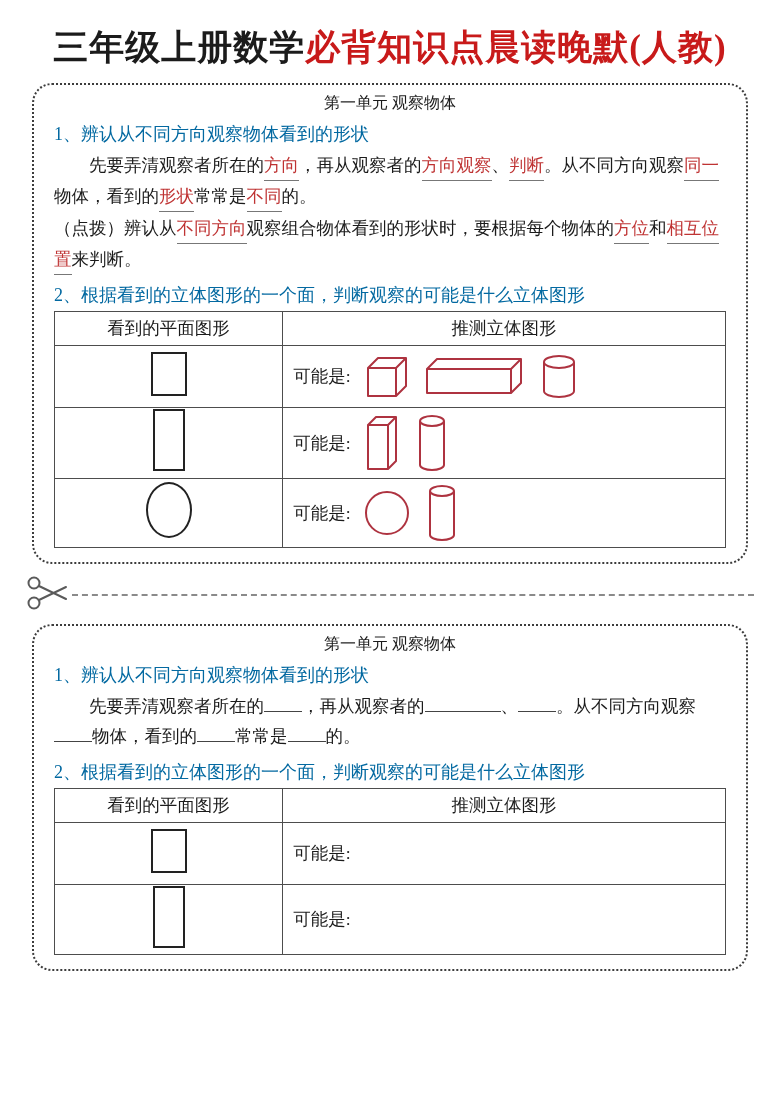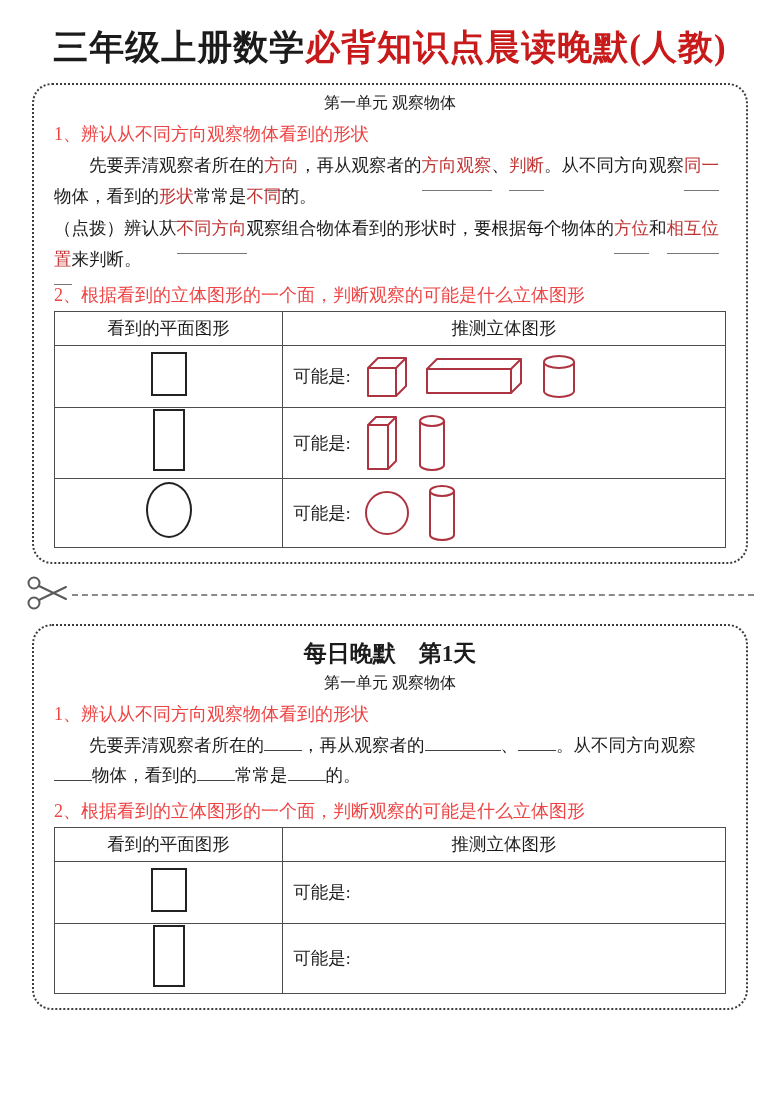--- a/index.html
+++ b/index.html
@@ -34,35 +34,35 @@
     font-size: 23px;
     font-weight: bold;
     margin: 4px 0 4px;
   }
   .unit-heading {
     text-align: center;
     font-size: 16px;
     margin: 0 0 8px;
   }
   .blue-heading {
-    color: #ef4444;
+    color: #0369a1;
     font-size: 18px;
     margin: 8px 0 4px;
   }
   .body-para {
     font-size: 17.5px;
     line-height: 1.75;
     margin: 2px 0;
   }
   .indent { text-indent: 2em; }
   .seg-n { color: #1b1b1b; }
   .seg-r {
     color: #bf3333;
     border-bottom: 1.6px solid #777;
-    padding-bottom: 15px;
+    padding-bottom: 5px;
   }
   .seg-bl {
     display: inline-block;
     border-bottom: 1.6px solid #444;
     height: 0.95em;
     vertical-align: baseline;
   }
 
   table.info-table {
     width: 100%;
@@ -211,21 +211,20 @@
       <circle cx="8" cy="10" r="5.5"></circle>
       <circle cx="8" cy="30" r="5.5"></circle>
       <path d="M13 13 L40 26"></path>
       <path d="M13 27 L40 14"></path>
     </svg>
   </span>
   <span class="cut-line"></span>
 </div>
 
 <div class="section-box">
-  <div class="day-heading">每日晚默　第1天</div>
   <div class="unit-heading">第一单元 观察物体</div>
   <div class="blue-heading">1、辨认从不同方向观察物体看到的形状</div>
   <p class="body-para indent"><span class="seg-n">先要弄清观察者所在的</span><span class="seg-bl" style="width: 38px;"></span><span class="seg-n">，再从观察者的</span><span class="seg-bl" style="width: 76px;"></span><span class="seg-n">、</span><span class="seg-bl" style="width: 38px;"></span><span class="seg-n">。从不同方向观察</span><span class="seg-bl" style="width: 38px;"></span><span class="seg-n">物体，看到的</span><span class="seg-bl" style="width: 38px;"></span><span class="seg-n">常常是</span><span class="seg-bl" style="width: 38px;"></span><span class="seg-n">的。</span></p>
   <div class="blue-heading">2、根据看到的立体图形的一个面，判断观察的可能是什么立体图形</div>
   <table class="info-table">
     <thead>
       <tr>
         <th class="col-plane">看到的平面图形</th>
         <th>推测立体图形</th>
       </tr>

